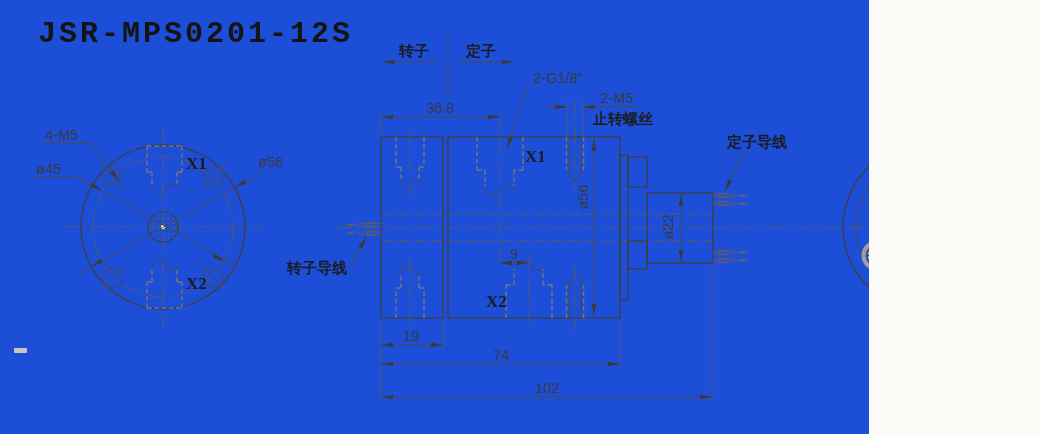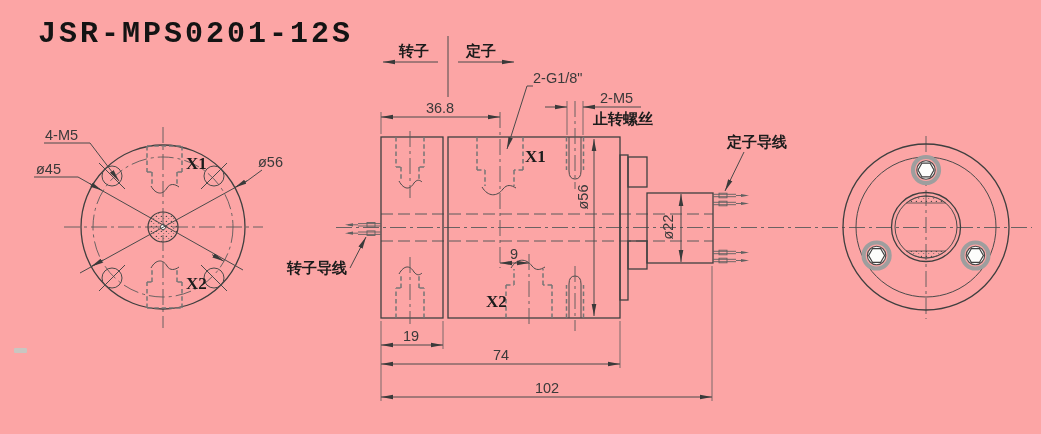--- a/index.html
+++ b/index.html
@@ -1,16 +1,16 @@
 <!DOCTYPE html>
 <html><head>
 <meta charset="utf-8">
 <style>
   html,body{margin:0;padding:0;background:#fcfbf8;}
-  .stage{position:relative;width:1041px;height:434px;background:#fca5a5;overflow:hidden;
+  .stage{position:relative;width:869px;height:434px;background:#1d4ed8;overflow:hidden;
          font-family:"Liberation Sans",sans-serif;}
   svg{display:block;}
   .outline{stroke:#3f3f3f;stroke-width:1.3;fill:none;}
   .thin{stroke:#4a4a4a;stroke-width:1;fill:none;}
   .dimline{stroke:#4a4a4a;stroke-width:1;fill:none;}
   .extline{stroke:#5a5a5a;stroke-width:0.8;fill:none;}
   .cline{stroke:#5a5a5a;stroke-width:0.9;fill:none;stroke-dasharray:16 4 3 4;}
   .hidden-l{stroke:#5a5a5a;stroke-width:1;fill:none;stroke-dasharray:12 5;}
   .portdash{stroke:#757575;stroke-width:1.5;fill:none;stroke-dasharray:4.5 2.8;}
   .dimtxt{font-family:"Liberation Sans",sans-serif;font-size:14.5px;fill:#3a3a3a;}

